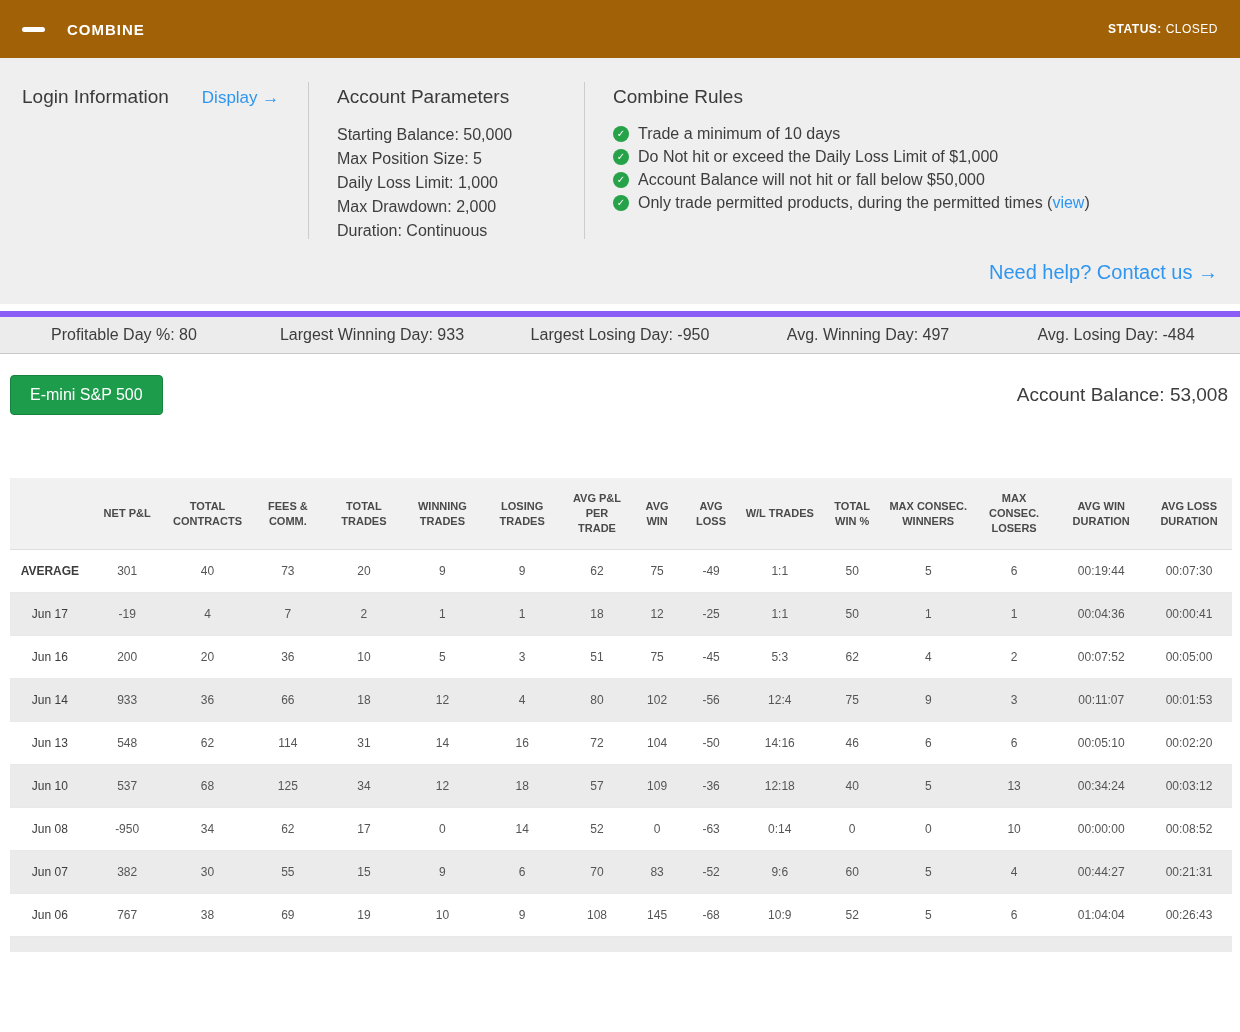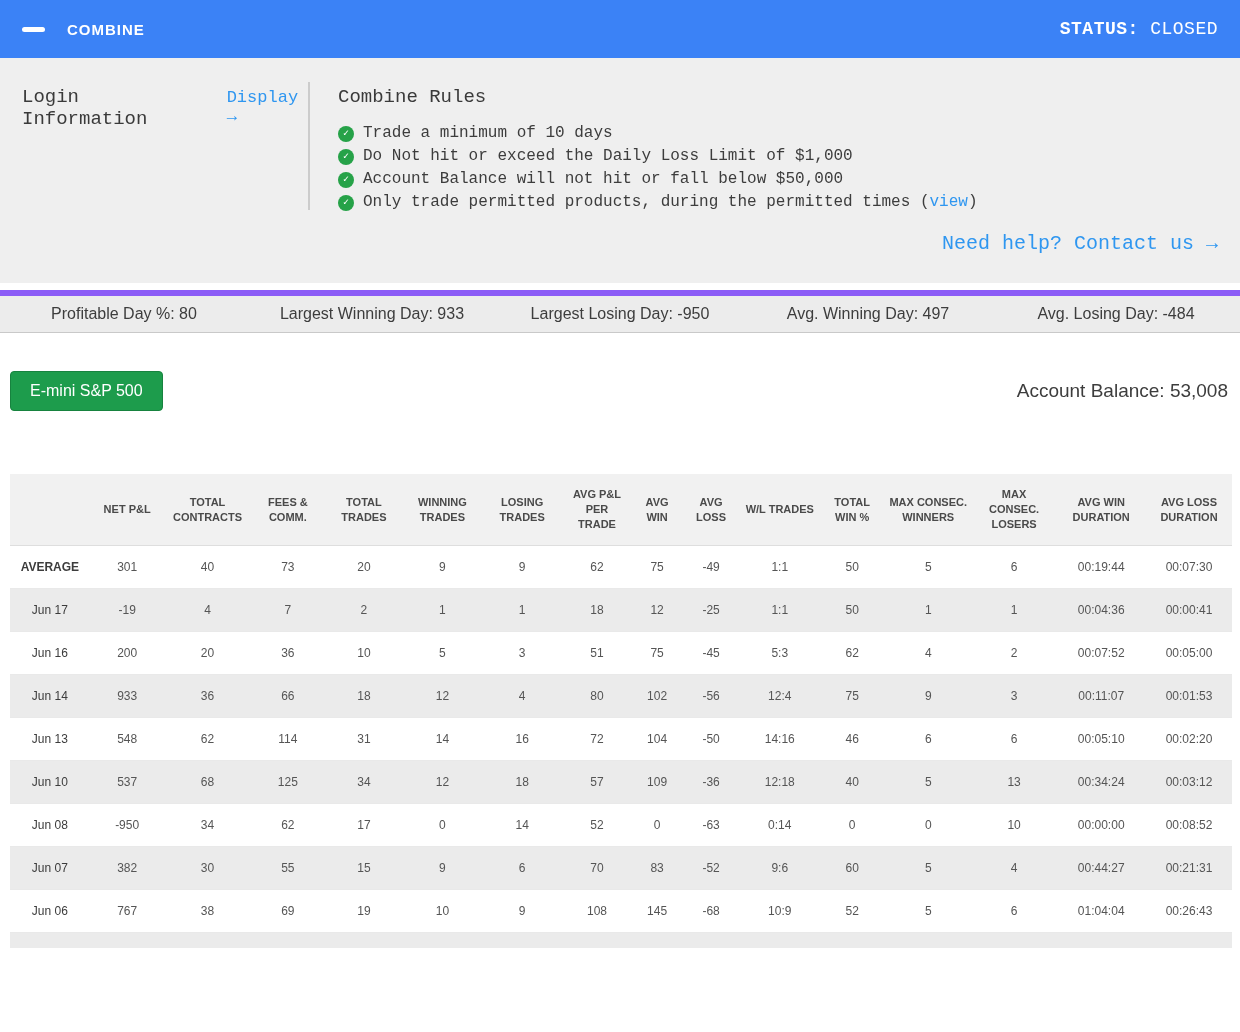--- a/index.html
+++ b/index.html
@@ -1,29 +1,29 @@
 <!DOCTYPE html>
 <html style="--accent-blue: #2e96f0; --button-green: #1d9c4c; --check-green: #26a248;"><head>
 <meta charset="utf-8">
 <style>
   * { margin:0; padding:0; box-sizing:border-box; }
   html,body { width:1240px; height:1032px; overflow:hidden; background:#fff;
     font-family:"Liberation Sans","DejaVu Sans",sans-serif; color:#3d3d3d; }
 
   
-  .topbar { height:58px; background:#3b82f6; display:flex; align-items:center;
+  .topbar { height:58px; background:#a16207; display:flex; align-items:center;
     padding:0 22px; color:#fff; }
   .minimize { width:23px; height:5px; background:#fff; border-radius:3px;
     margin-right:22px; cursor:pointer; }
   .topbar-title { font-size:15px; font-weight:bold; letter-spacing:1px; }
-  .topbar-status { margin-left:auto; font-size:18px; letter-spacing:.5px;font-family:Liberation Mono, monospace; }
+  .topbar-status { margin-left:auto; font-size:12px; letter-spacing:.5px; }
   .topbar-status .lbl { font-weight:bold; }
 
   
-  .panel { background:#efefef; padding:20px 22px 20px 22px;font-family:Liberation Mono, monospace; }
+  .panel { background:#efefef; padding:20px 22px 12px 22px; }
   .panel-cols { display:flex; align-items:stretch; }
   .col-login { width:286px; display:flex; align-items:baseline; padding-top:8px; }
   .panel h2 { font-size:19px; font-weight:normal; color:#3a3a3a; }
   .display-link { margin-left:33px; font-size:17px; color:var(--accent-blue);
     text-decoration:none; cursor:pointer; }
   .vdiv { width:1px; background:#cccccc; margin:4px 0; }
   .col-params { width:275px; padding:8px 0 0 28px; }
   .param-list { margin-top:15px; }
   .param-line { font-size:16px; line-height:24px; color:#3d3d3d; }
   .col-rules { flex:1; padding:8px 0 0 28px; }
@@ -38,21 +38,21 @@
   .help-link { font-size:20px; color:var(--accent-blue); text-decoration:none; cursor:pointer; }
 
   
   .stats-bar { margin-top:7px; height:43px; background:#ececec;
     border-top:6px solid #8b5cf6; border-bottom:1px solid #c9c9c9;
     display:flex; align-items:center; }
   .stat { flex:1; text-align:center; font-size:16px; color:#3d3d3d; }
 
   
   .account-row { display:flex; justify-content:space-between; align-items:center;
-    padding:38px 12px 0 10px; }
+    padding:21px 12px 0 10px; }
   .product-btn { background:var(--button-green); border:1px solid #17833f;
     border-radius:4px; color:#fff; font-size:16px; padding:10px 19px;
     cursor:pointer; font-family:inherit; }
   .balance { font-size:19px; color:#3d3d3d; }
 
   
   .table-wrap { margin:63px 8px 0 10px; }
   table { width:100%; border-collapse:collapse; }
   thead th { background:#f1f1f1; font-size:11px; font-weight:bold; color:#4a4a4a;
     text-align:center; vertical-align:middle; padding:13px 4px; line-height:15px;
@@ -82,20 +82,30 @@
   </div>
 </div>
 
 <div class="panel">
   <div class="panel-cols">
     <div class="col-login">
       <h2>Login Information</h2>
       <a class="display-link">Display →</a>
     </div>
     <div class="vdiv"></div>
+    <div class="col-params">
+      <h2>Account Parameters</h2>
+      <div class="param-list">
+          <div class="param-line">Starting Balance: 50,000</div>
+          <div class="param-line">Max Position Size: 5</div>
+          <div class="param-line">Daily Loss Limit: 1,000</div>
+          <div class="param-line">Max Drawdown: 2,000</div>
+          <div class="param-line">Duration: Continuous</div>
+        </div>
+    </div>
     <div class="vdiv"></div>
     <div class="col-rules">
       <h2>Combine Rules</h2>
       <ul class="rules-list">
           <li>
             <span class="check">✓</span>
             <span>Trade a minimum of 10 days</span>
           </li>
           <li>
             <span class="check">✓</span>

